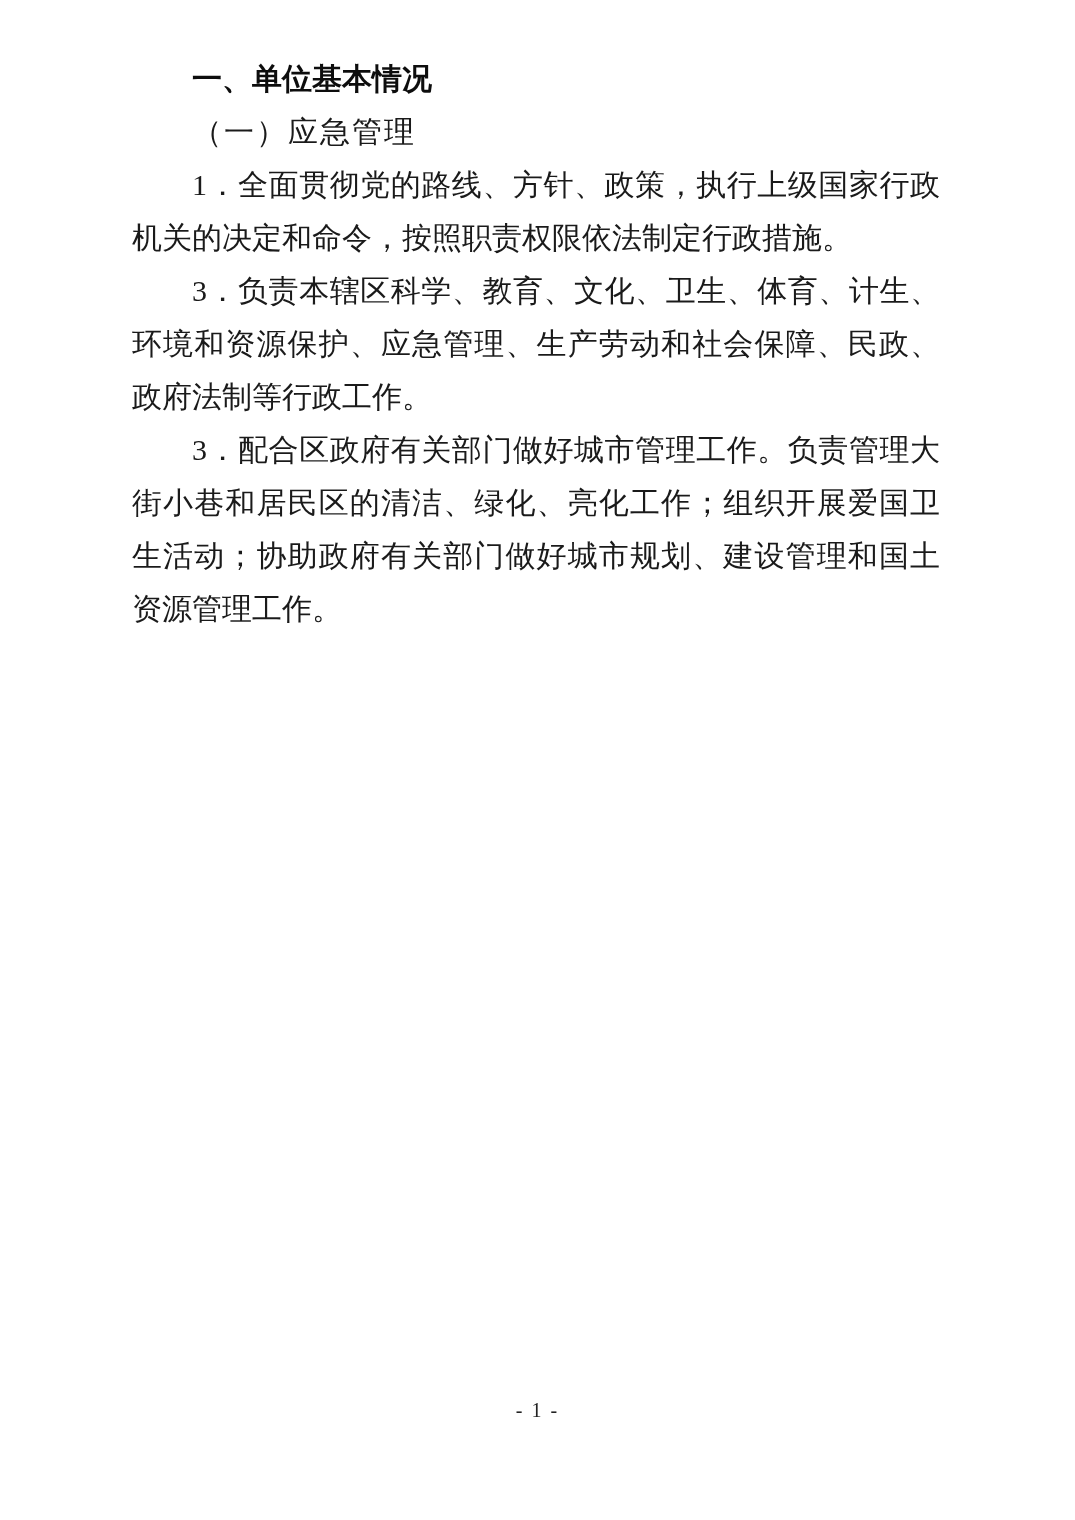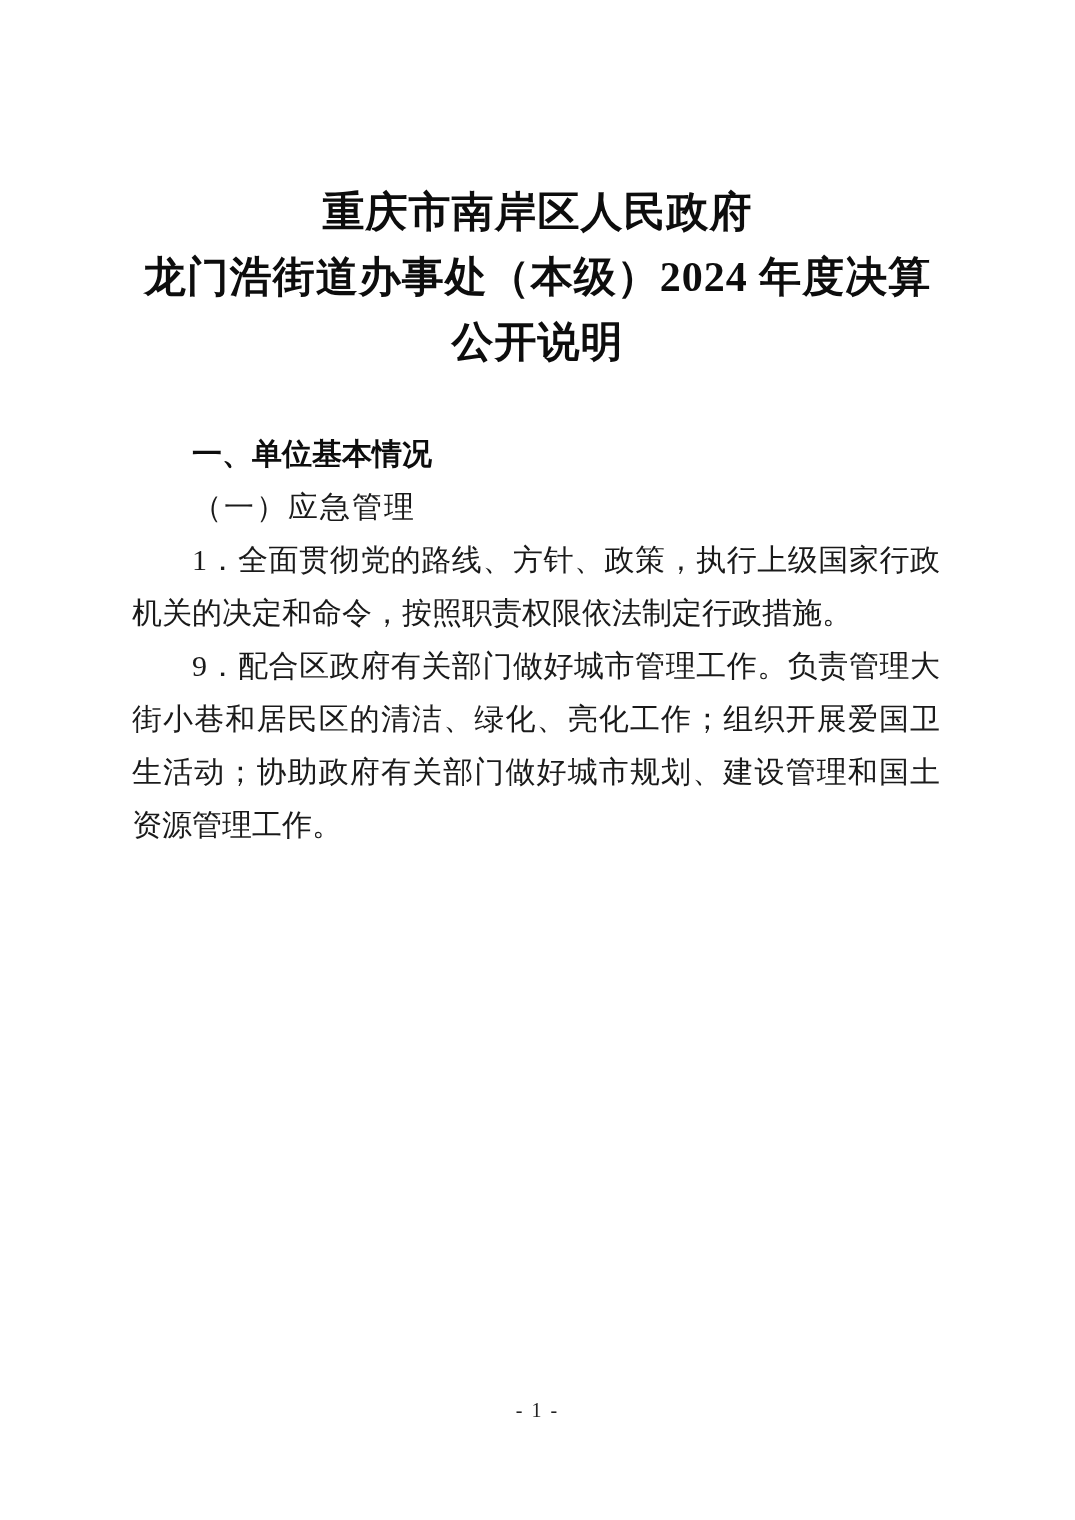--- a/index.html
+++ b/index.html
@@ -70,30 +70,26 @@
     line-height: 24px;
     color: #222222;
     letter-spacing: 2px;
   }
 </style>
 </head>
 <body>
 
 <div class="page">
 
-  <header class="doc-title">
-    <div class="title-line">重庆市南岸区人民政府</div>
-    <div class="title-line">龙门浩街道办事处（本级）2024 年度决算</div>
-    <div class="title-line">公开说明</div>
-  </header>
 
   <main class="doc-body">
     <h2 class="section-heading">一、单位基本情况</h2>
     <h3 class="subsection-heading">（一）应急管理</h3>
     <p class="para">1．全面贯彻党的路线、方针、政策，执行上级国家行政机关的决定和命令，按照职责权限依法制定行政措施。</p>
-    <p class="para">9．配合区政府有关部门做好城市管理工作。负责管理大街小巷和居民区的清洁、绿化、亮化工作；组织开展爱国卫生活动；协助政府有关部门做好城市规划、建设管理和国土资源管理工作。</p>
+    <p class="para">3．负责本辖区科学、教育、文化、卫生、体育、计生、环境和资源保护、应急管理、生产劳动和社会保障、民政、政府法制等行政工作。</p>
+    <p class="para">3．配合区政府有关部门做好城市管理工作。负责管理大街小巷和居民区的清洁、绿化、亮化工作；组织开展爱国卫生活动；协助政府有关部门做好城市规划、建设管理和国土资源管理工作。</p>
   </main>
 
   <footer class="page-footer">
     <span class="page-number">- 1 -</span>
   </footer>
 
 </div>
 
 </body></html>

